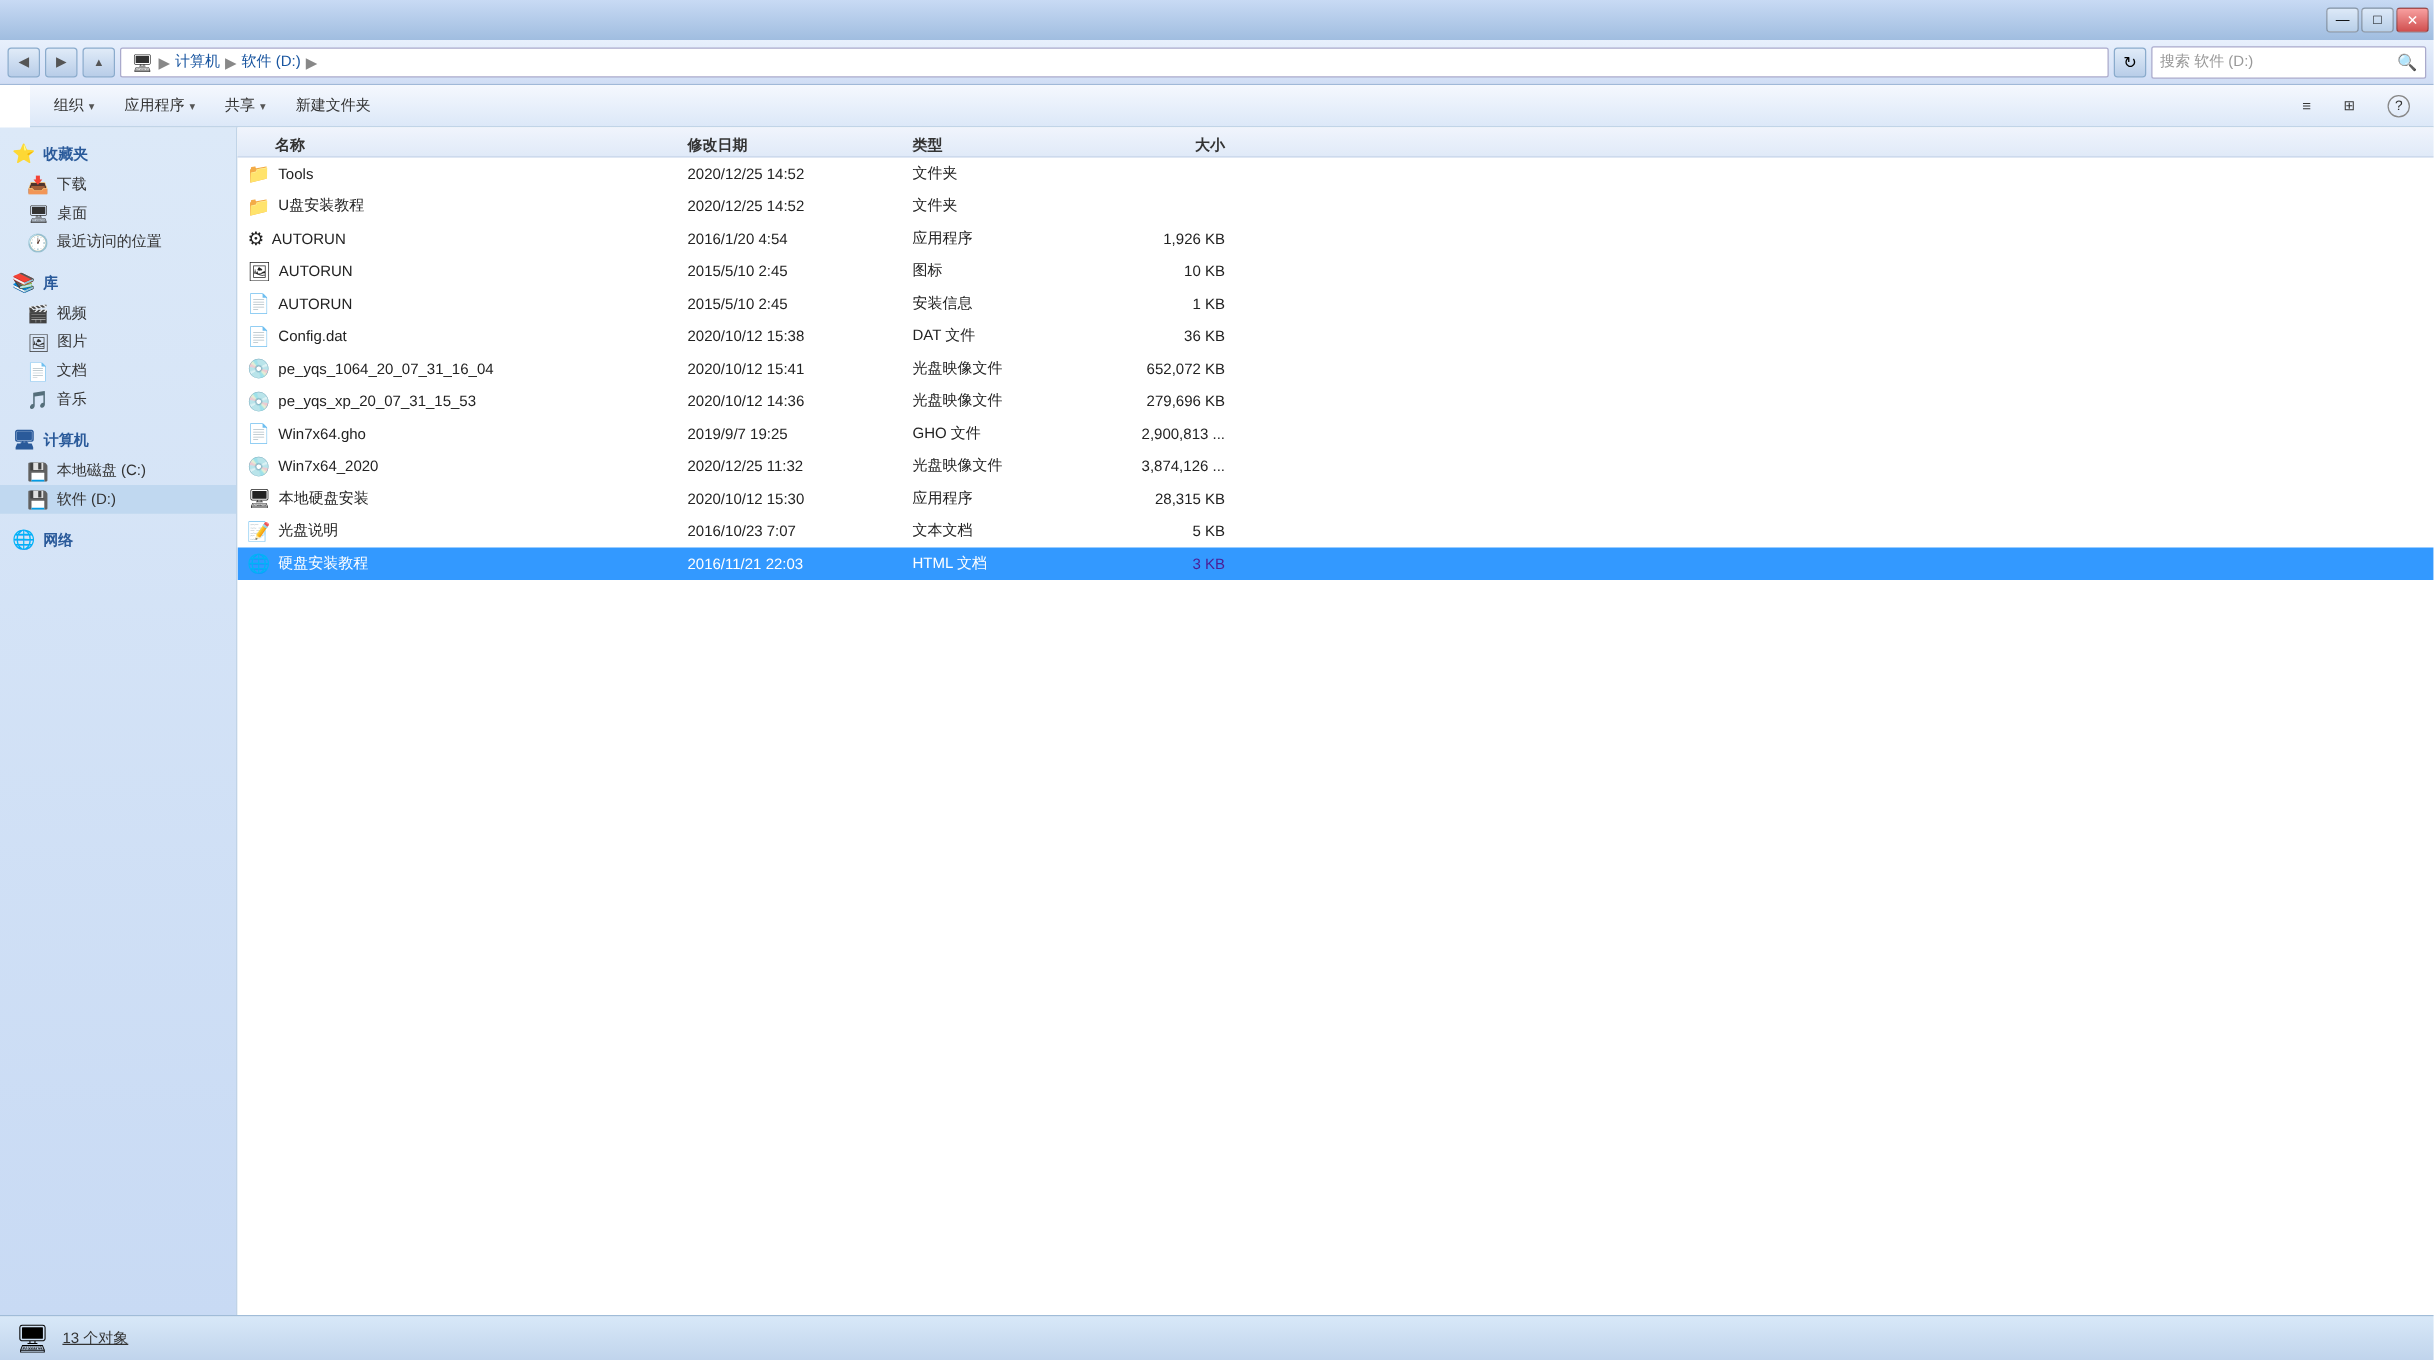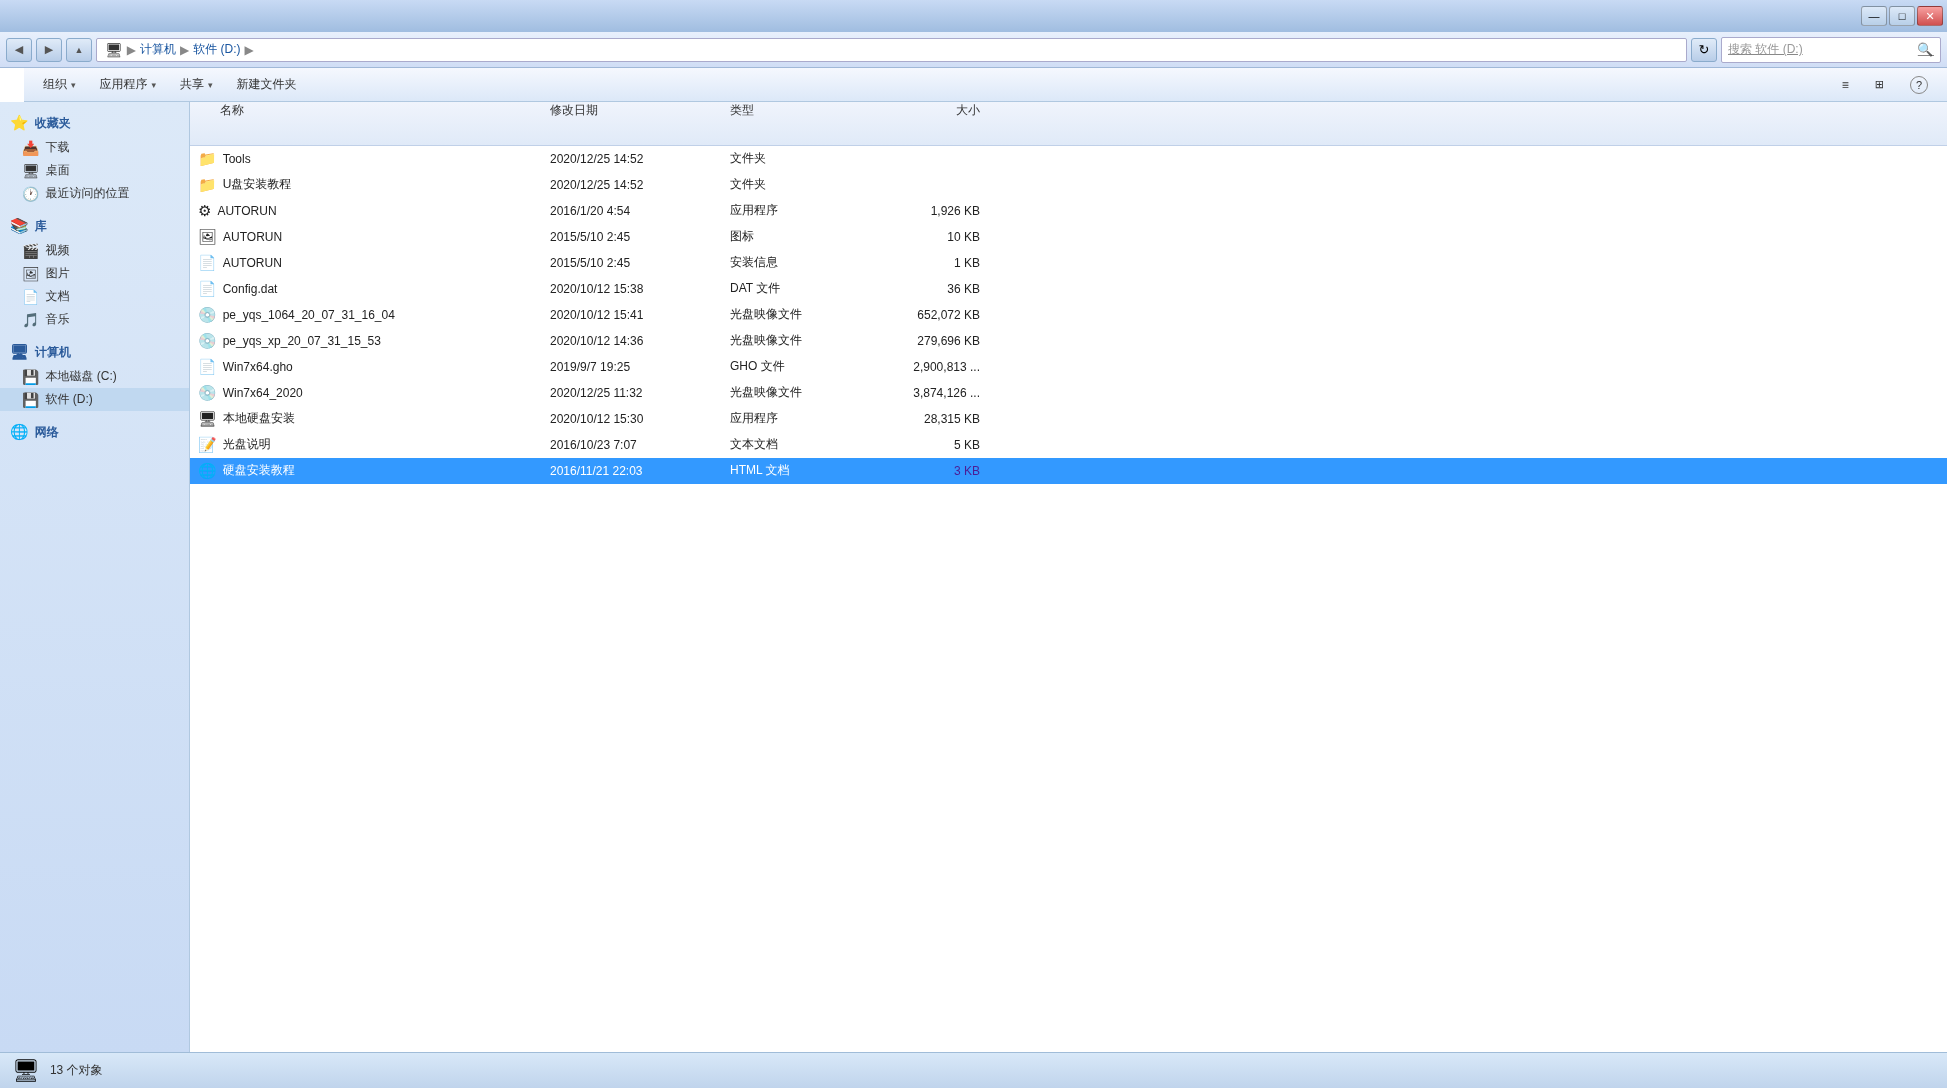--- a/index.html
+++ b/index.html
@@ -92,21 +92,20 @@
       width: 220px;
       height: 24px;
       background: #fff;
       border: 1px solid #aac;
       border-radius: 2px;
       display: flex;
       align-items: center;
       padding: 12px 6px;
       font-size: 12px;
       color: #888;
-      text-decoration: underline;
     }
     .search-icon { margin-left: auto; font-size: 13px; color: #888; }
 
     
     .toolbar {
       height: 34px;
       background: linear-gradient(to bottom, #f5f8fe, #dce8f8);
       border-bottom: 1px solid #b0c8e0;
       display: flex;
       align-items: center;
@@ -176,27 +175,27 @@
     .content-area {
       flex: 1;
       display: flex;
       flex-direction: column;
       background: #fff;
     }
 
     
     .col-headers {
       display: flex;
-      height: 44px;
+      height: 24px;
       background: linear-gradient(to bottom, #f0f4fc, #e0eaf8);
       border-bottom: 1px solid #c0d0e8;
-      align-items: flex-start;
+      align-items: flex-end;
       font-size: 12px;
       color: #333;
-      font-weight: normal;
+      font-weight: bold;
       cursor: pointer;
       user-select: none;
     }
     .col-name { width: 360px; padding-left: 30px; }
     .col-date { width: 180px; }
     .col-type { width: 140px; }
     .col-size { width: 130px; text-align: right; padding-right: 20px; }
 
     
     .file-list { flex: 1; overflow-y: auto; }
@@ -229,21 +228,21 @@
     .statusbar {
       height: 36px;
       background: linear-gradient(to bottom, #d8e8f8, #c0d4ec);
       border-top: 1px solid #a0bcd8;
       display: flex;
       align-items: center;
       padding: 0 12px;
       gap: 10px;
     }
     .status-icon { font-size: 22px; }
-    .status-text { font-size: 12px; color: #333; }
+    .status-text { font-size: 12px; color: #333; text-decoration: underline; }
 
     
     ::-webkit-scrollbar { width: 14px; }
     ::-webkit-scrollbar-track { background: #e8f0f8; }
     ::-webkit-scrollbar-thumb { background: #a0b8d8; border: 1px solid #8090a8; border-radius: 3px; }
   </style>
 </head>
 <body>
 
 <div class="titlebar">

